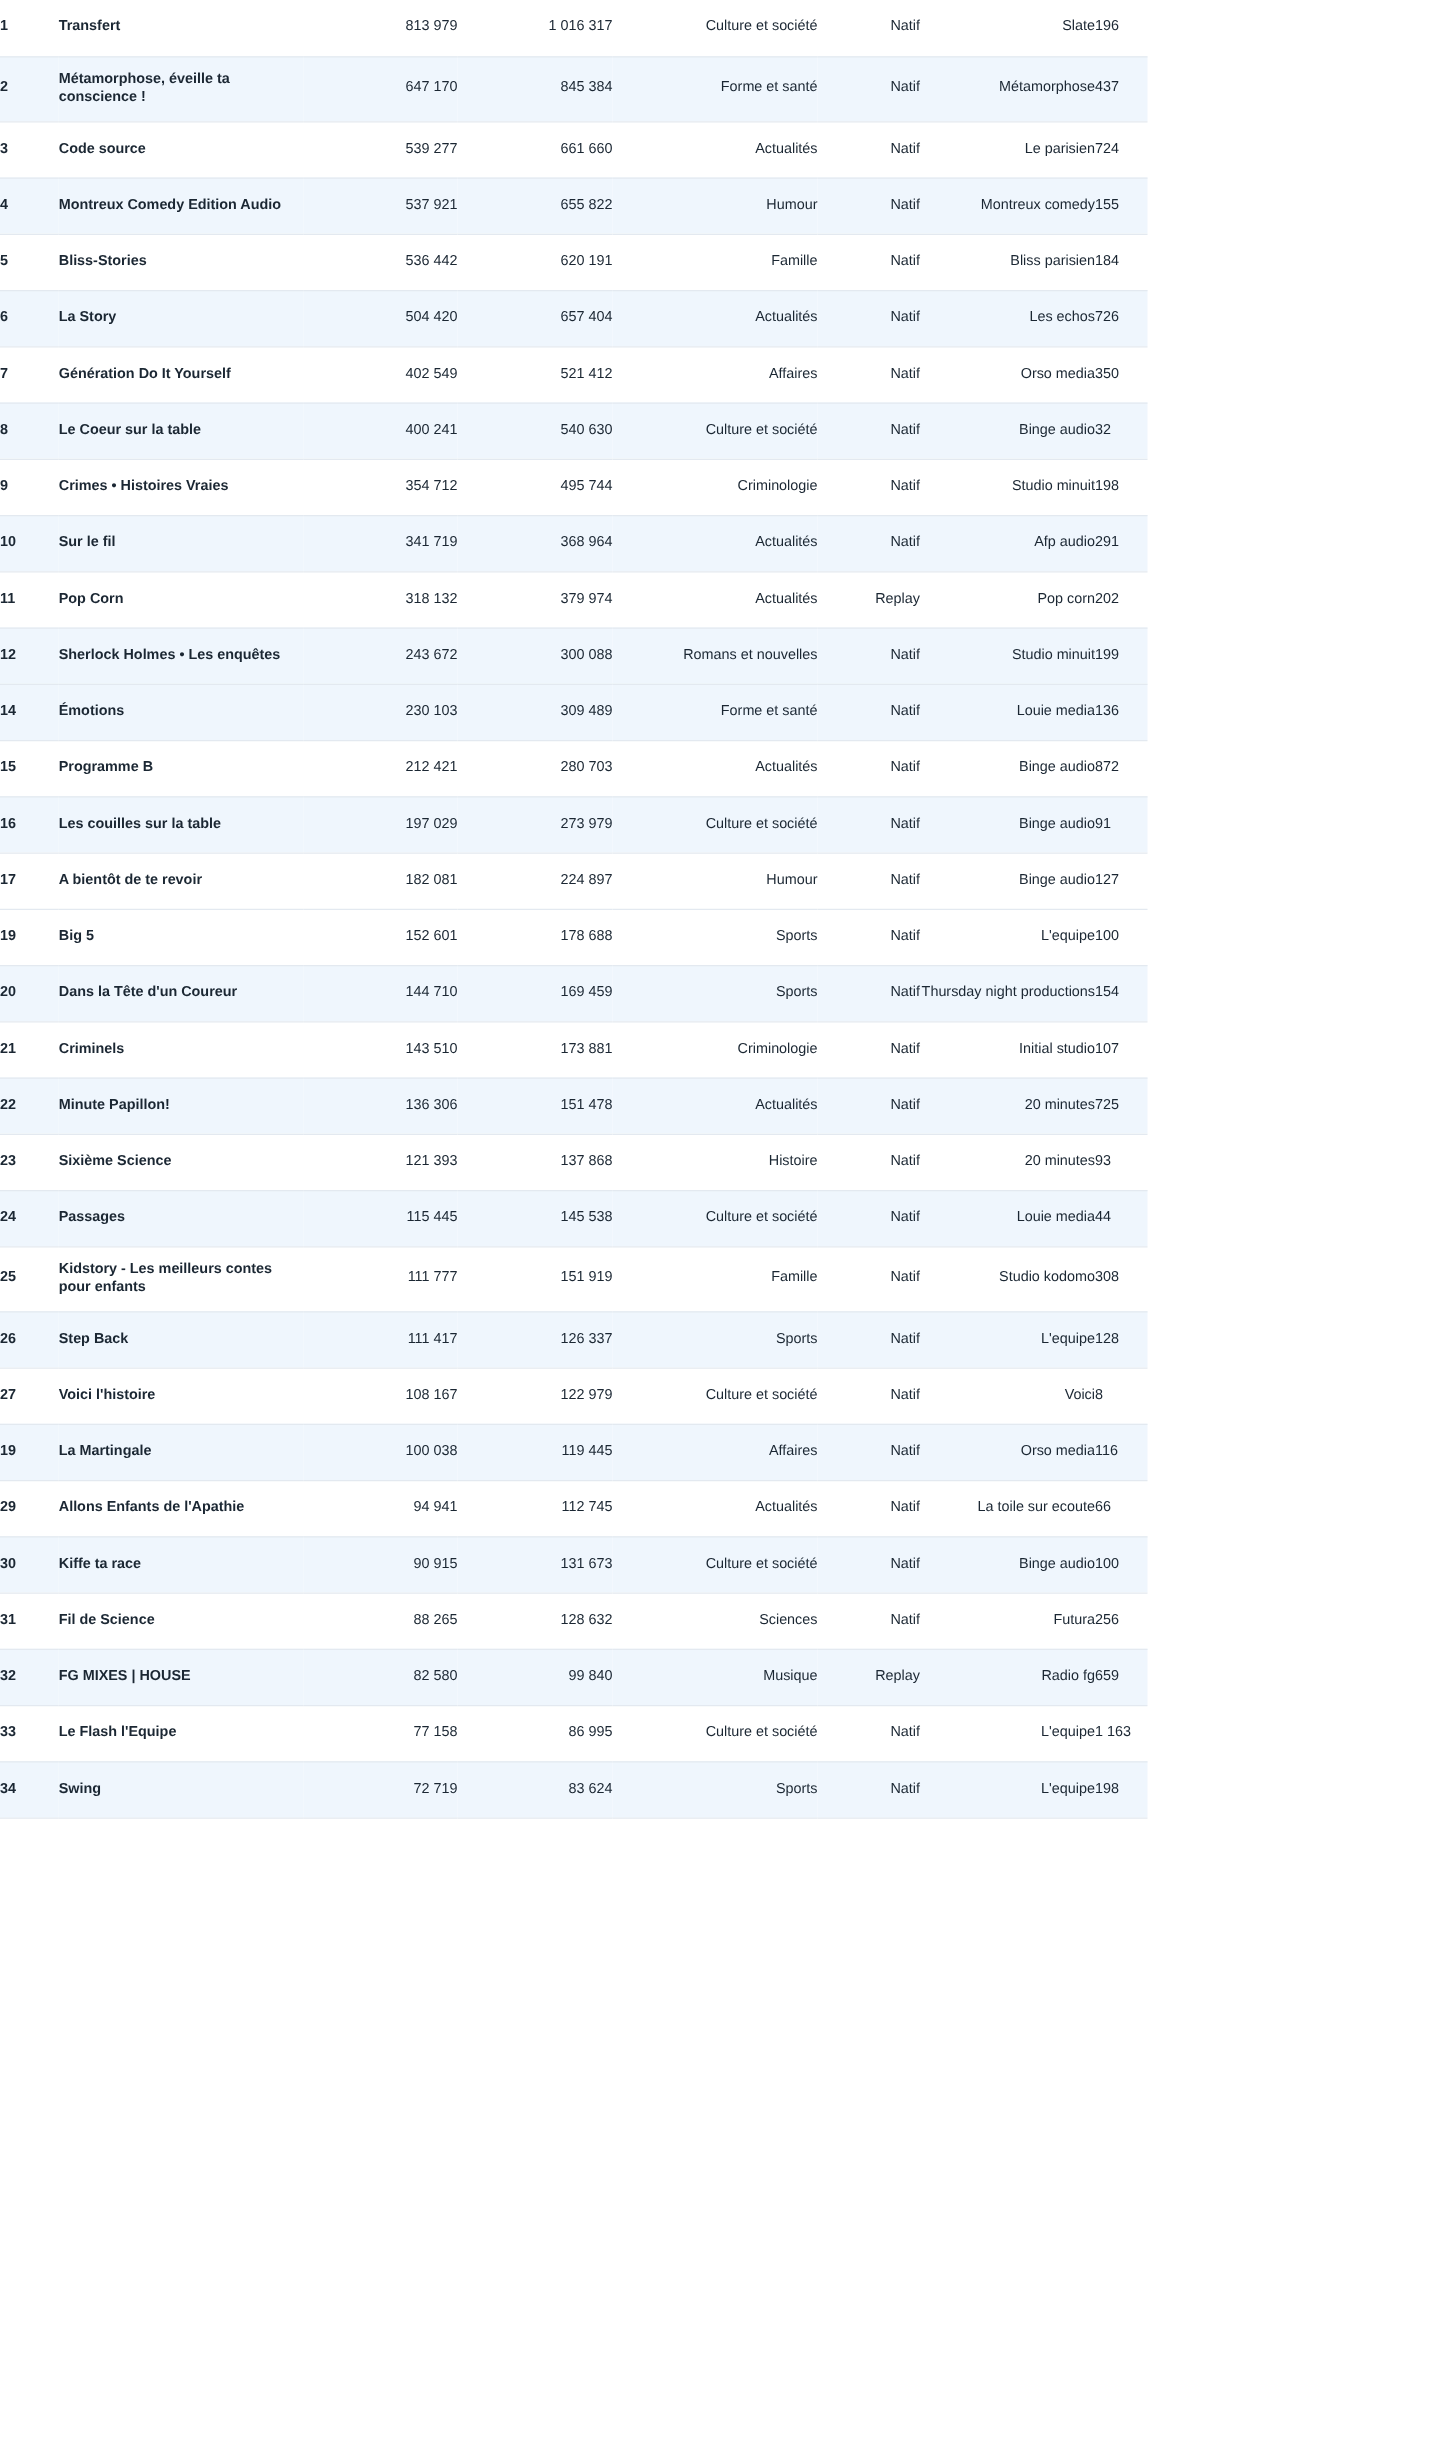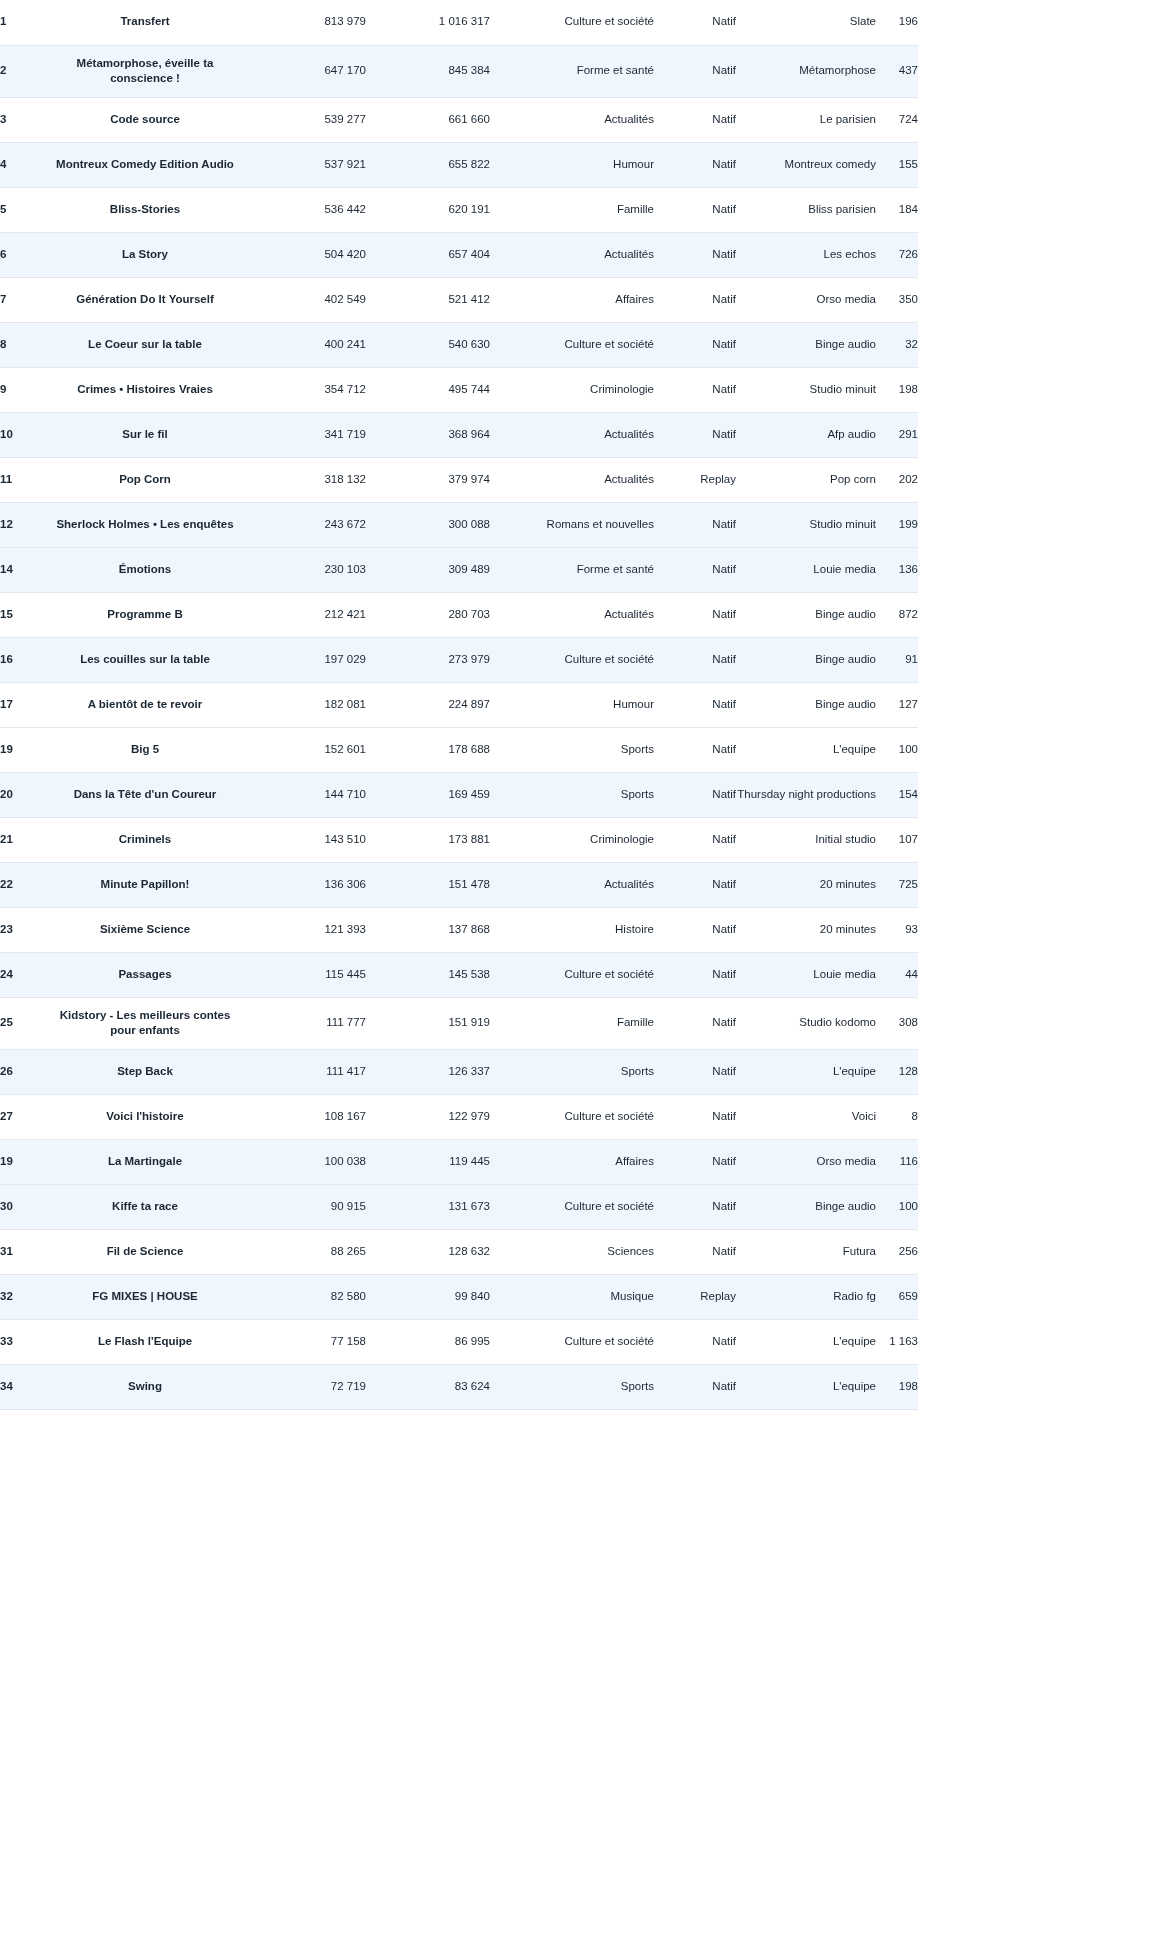--- a/index.html
+++ b/index.html
@@ -48,35 +48,35 @@
     text-align: left;
     padding-left: 22px;
     font-weight: bold;
     font-size: 11px;
   }
   td.title {
     font-weight: bold;
     font-size: 11.5px;
     padding-left: 8px;
     padding-right: 12px;
-    text-align: center;
+    text-align: left;
   }
   td.num {
     text-align: right;
     padding-right: 14px;
     font-size: 11.5px;
     color: #243240;
   }
   td.cat, td.type, td.pub {
     text-align: right;
     padding-right: 14px;
     color: #243240;
   }
   td.eps {
-    text-align: right;
+    text-align: left;
     padding-right: 22px;
     color: #243240;
   }
 </style>
 </head>
 <body>
 
 <div id="page">
   <table class="ranking">
     <colgroup>
@@ -343,20 +343,30 @@
         <tr class="even">
           <td class="rank">19</td>
           <td class="title">La Martingale</td>
           <td class="num">100 038</td>
           <td class="num">119 445</td>
           <td class="cat">Affaires</td>
           <td class="type">Natif</td>
           <td class="pub">Orso media</td>
           <td class="eps">116</td>
         </tr>
+        <tr class="odd">
+          <td class="rank">29</td>
+          <td class="title">Allons Enfants de l'Apathie</td>
+          <td class="num">94 941</td>
+          <td class="num">112 745</td>
+          <td class="cat">Actualités</td>
+          <td class="type">Natif</td>
+          <td class="pub">La toile sur ecoute</td>
+          <td class="eps">66</td>
+        </tr>
         <tr class="even">
           <td class="rank">30</td>
           <td class="title">Kiffe ta race</td>
           <td class="num">90 915</td>
           <td class="num">131 673</td>
           <td class="cat">Culture et société</td>
           <td class="type">Natif</td>
           <td class="pub">Binge audio</td>
           <td class="eps">100</td>
         </tr>

